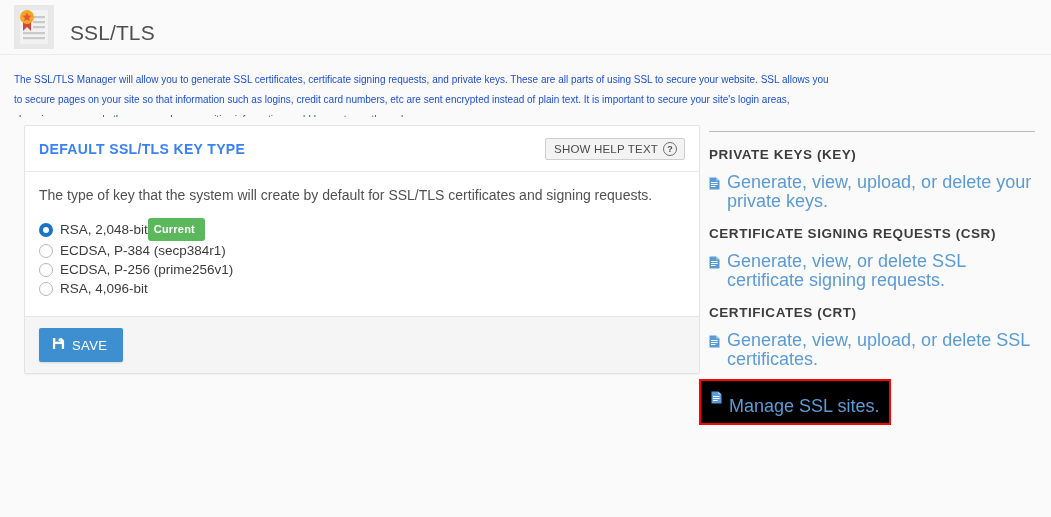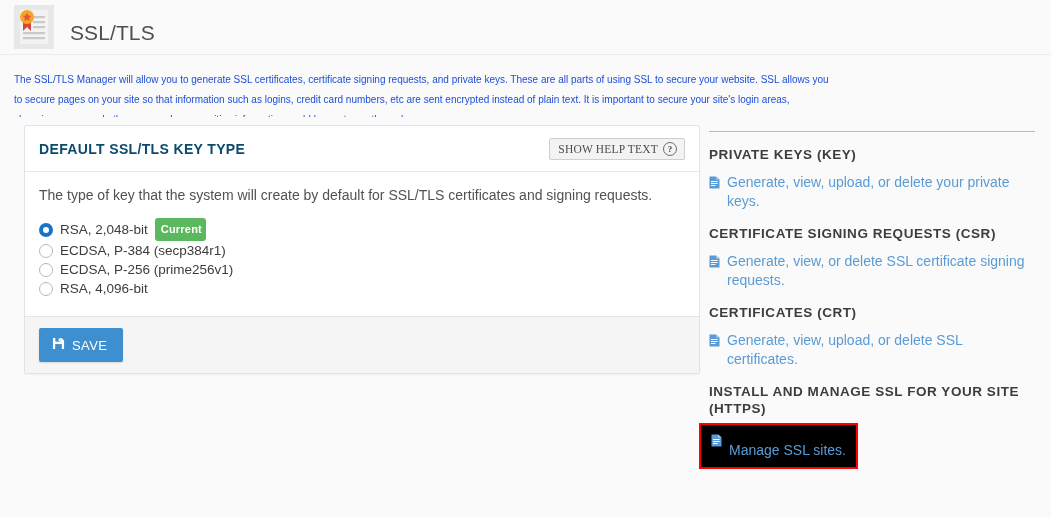--- a/index.html
+++ b/index.html
@@ -85,37 +85,36 @@
     display: flex;
     align-items: center;
     justify-content: space-between;
     padding: 12px 14px 11px 14px;
     border-bottom: 1px solid #e8e8e8;
   }
   .card-head-title {
     font-size: 14px;
     font-weight: bold;
     letter-spacing: .35px;
-    color: #0c4a6e;
+    color: #3b82f6;
     text-transform: uppercase;
   }
   .help-btn {
     font-size: 11.5px;
     letter-spacing: .2px;
     color: #4b4b4b;
     background: #f3f3f3;
     border: 1px solid #cfcfcf;
     border-radius: 2px;
     padding: 3px 7px 3px 8px;
     display: inline-flex;
     align-items: center;
     gap: 5px;
     cursor: pointer;
     white-space: nowrap;
-    font-family: Liberation Serif, serif;
   }
   .qmark {
     display:inline-flex;align-items:center;justify-content:center;
     width: 12px; height: 12px;
     border: 1px solid #6d6d6d;
     border-radius: 50%;
     font-size: 9px;
     line-height: 1;
     color: #4b4b4b;
     font-weight: bold;
@@ -156,23 +155,22 @@
     color: #3c3c3c;
     line-height: 18px;
   }
   .badge-current {
     display: inline-block;
     background: #5cb85c;
     color: #fff;
     font-size: 11px;
     font-weight: bold;
     letter-spacing: .2px;
-    padding: 2px 4px 3px 6px;
+    padding: 2px 10px 3px 6px;
     border-radius: 3px;
-    margin-left: 7px;
     vertical-align: 1px;
   }
 
   
   .card-foot {
     background: #f5f5f5;
     border-top: 1px solid #e5e5e5;
     padding: 11px 14px;
   }
   .btn-save {
@@ -202,21 +200,21 @@
     font-size: 13.5px;
     font-weight: bold;
     letter-spacing: .55px;
     color: #3d3d3d;
     text-transform: uppercase;
     line-height: 17px;
     margin-bottom: 10px;
   }
   .side-link {
     display: block;
-    font-size: 14px;
+    font-size: 18px;
     line-height: 19px;
     color: #5b9bd5;
     text-decoration: none;
     cursor: pointer;
     position: relative;
     padding-left: 18px;
   }
   .side-link .doc-ico {
     position: absolute;
     left: 0;
@@ -361,21 +359,20 @@
             <rect x="2" y="5" width="6.6" height="1" fill="#ffffff"></rect>
             <rect x="2" y="7" width="6.6" height="1" fill="#ffffff"></rect>
             <rect x="2" y="9" width="4.5" height="1" fill="#ffffff"></rect>
           </svg>
         </span>
         <span>Generate, view, upload, or delete SSL certificates.</span>
       </a>
     </div>
 
     <div class="side-section">
-      <div class="side-title">INSTALL AND MANAGE SSL FOR YOUR SITE (HTTPS)</div>
       <a class="side-link highlighted">
         <span class="doc-ico">
           <svg width="11" height="13" viewBox="0 0 11 13" xmlns="http://www.w3.org/2000/svg">
             <path d="M0.5 0.5 h6.6 L10.5 3.6 V12.5 H0.5 Z" fill="#5b9bd5"></path>
             <path d="M7.1 0.5 L10.5 3.6 H7.1 Z" fill="#a8cbe8"></path>
             <rect x="2" y="5" width="6.6" height="1" fill="#ffffff"></rect>
             <rect x="2" y="7" width="6.6" height="1" fill="#ffffff"></rect>
             <rect x="2" y="9" width="4.5" height="1" fill="#ffffff"></rect>
           </svg>
         </span>

